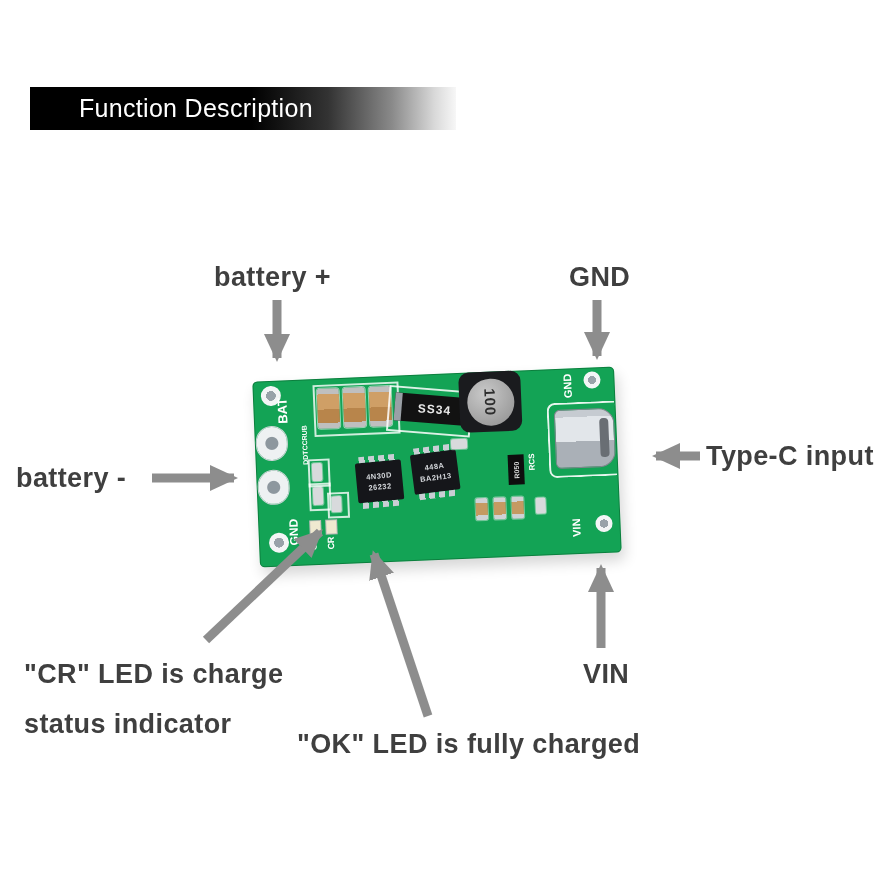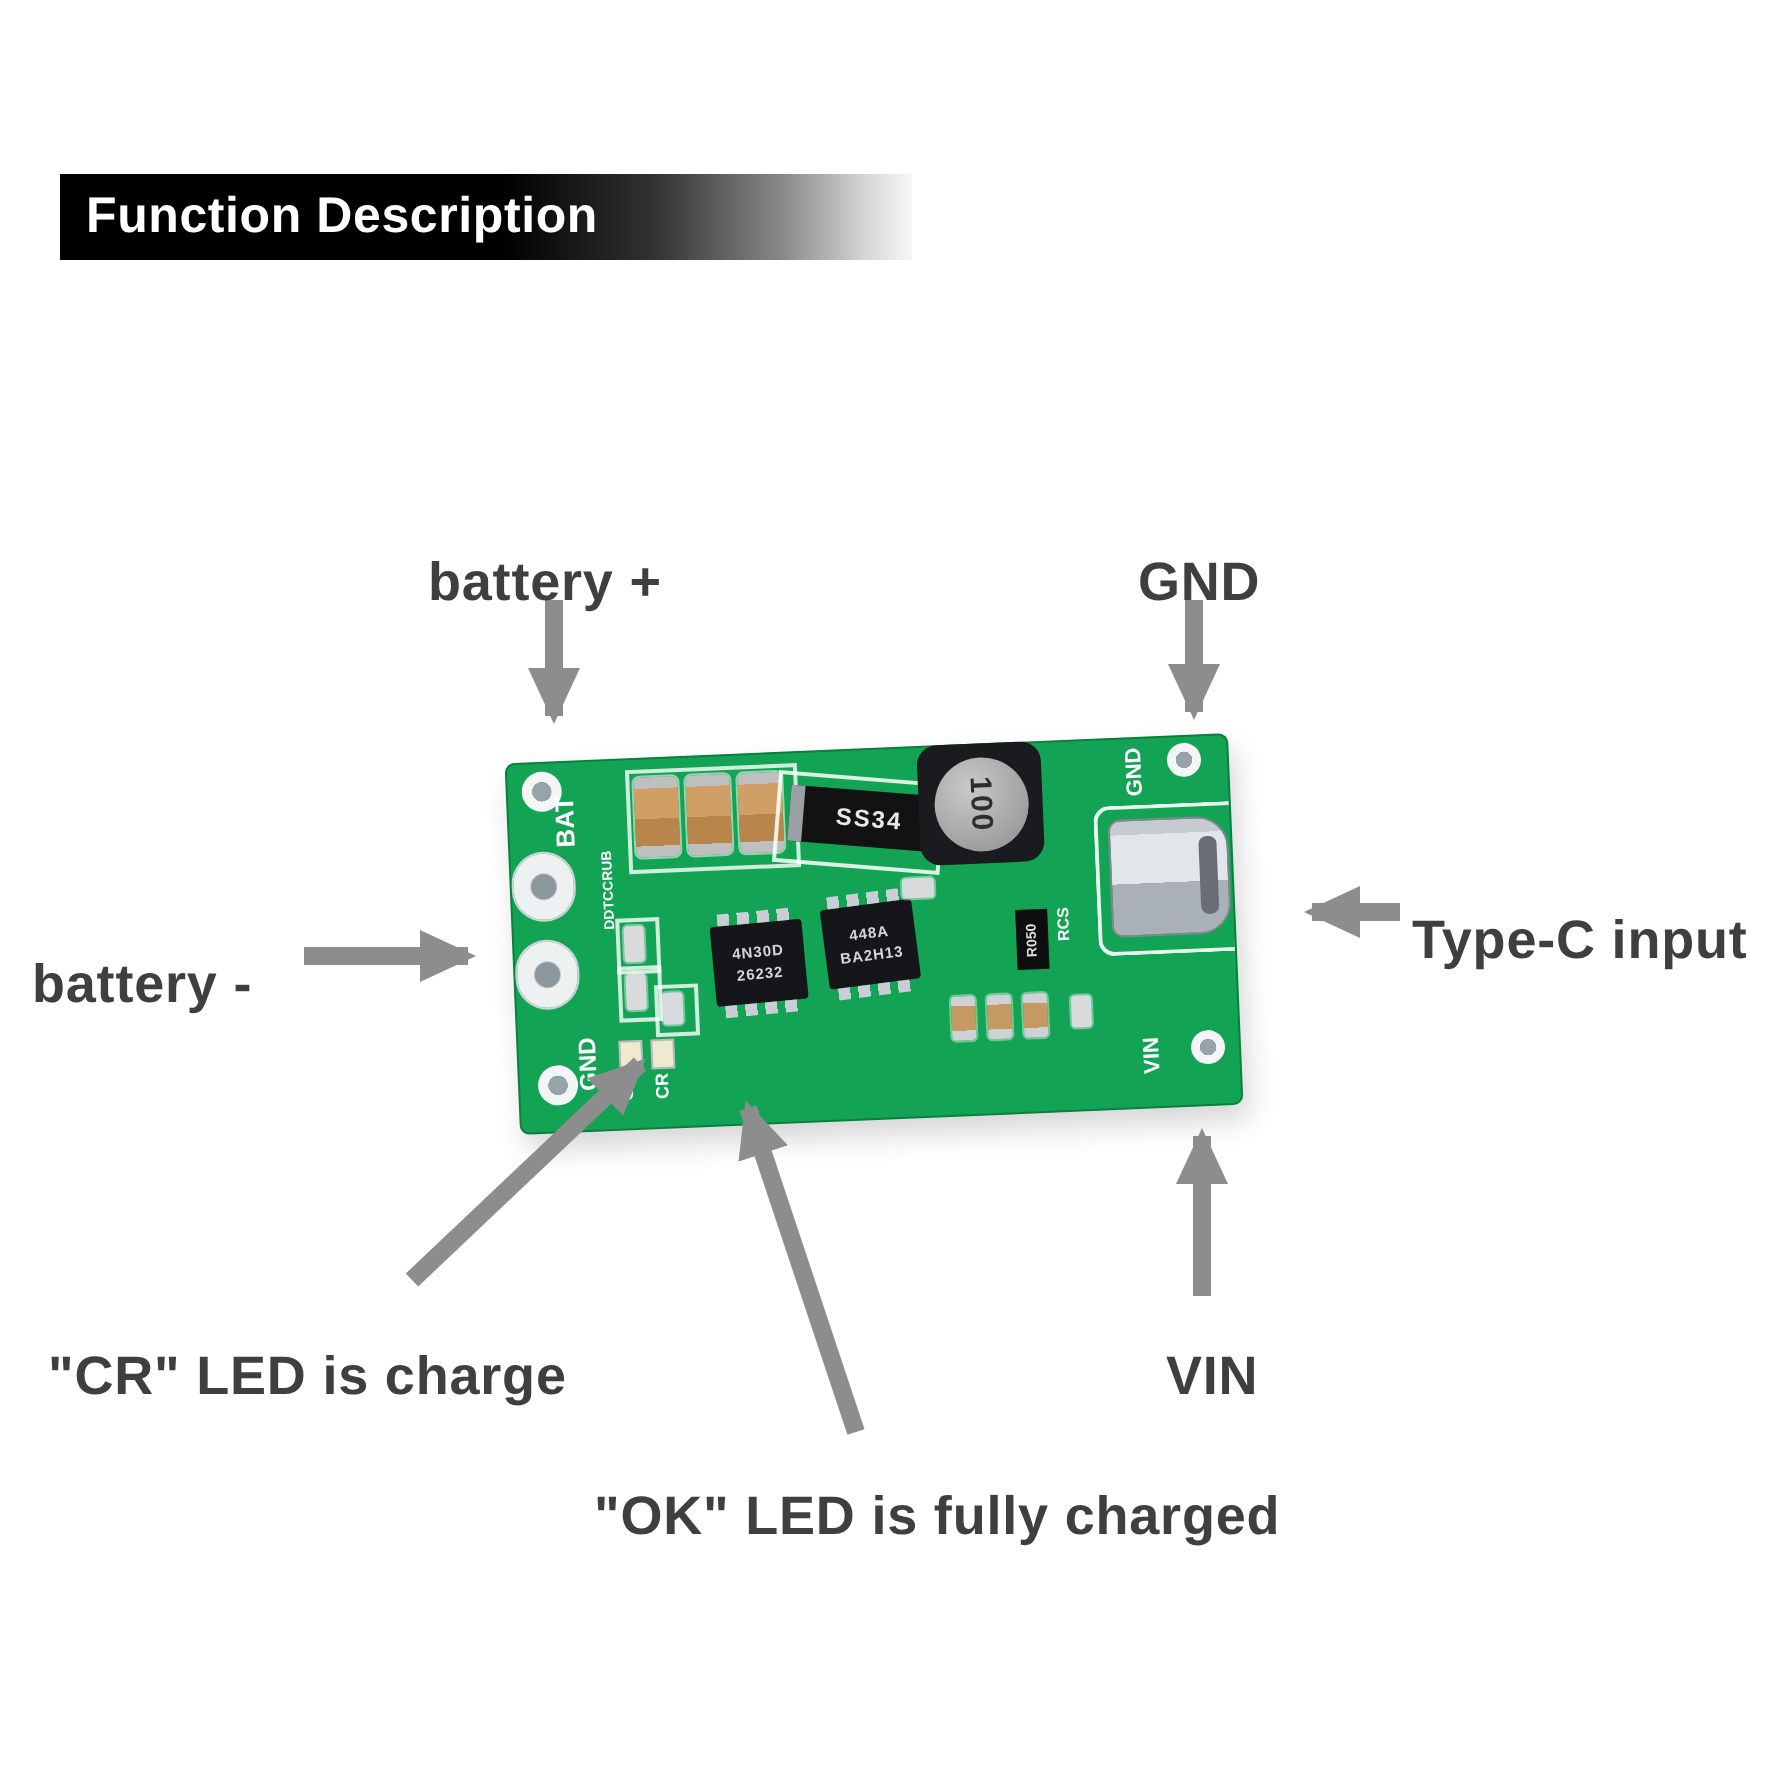--- a/index.html
+++ b/index.html
@@ -1,24 +1,24 @@
 <!DOCTYPE html>
 <html><head>
 <meta charset="utf-8">
 <style>
   html,body{margin:0;padding:0;background:#fff;}
   .canvas{position:relative;width:894px;height:894px;background:#ffffff;overflow:hidden;font-family:"Liberation Sans",sans-serif;}
 
   
   .banner{position:absolute;left:30px;top:87px;width:426px;height:43px;display:flex;align-items:center;
     background:linear-gradient(90deg,#000 0%,#000 52%,#333 70%,#8a8a8a 85%,#d9d9d9 95%,#f7f7f7 100%);}
-  .banner-text{color:#fff;font-size:25px;font-weight:bold;padding-left:13px;letter-spacing:.3px;}
+  .banner-text{color:#fff;font-size:25px;font-weight:normal;padding-left:13px;letter-spacing:.3px;margin-left:36px;}
 
   
-  .ann{position:absolute;color:#3f3f3f;font-size:27px;font-weight:bold;letter-spacing:.4px;white-space:nowrap;margin-top:14px;}
+  .ann{position:absolute;color:#3f3f3f;font-size:27px;font-weight:bold;letter-spacing:.4px;white-space:nowrap;}
 
   
   .arrows{position:absolute;left:0;top:0;pointer-events:none;}
 
   
   .pcb{position:absolute;left:256px;top:374px;width:362px;height:186px;background:#13a355;border-radius:5px;
     transform:rotate(-2.4deg);box-shadow:3px 8px 14px rgba(0,0,0,.16), inset 0 0 0 1px rgba(0,60,20,.35);}
   .hole{position:absolute;width:20px;height:20px;border-radius:50%;background:radial-gradient(circle,#98a2a9 0 34%,#f3f5f6 35%);}
   .hole.sm{width:17px;height:17px;}
   .bpad{position:absolute;width:30px;height:33px;border-radius:15px;background:radial-gradient(circle at 50% 50%,#8d979e 0 6px,#eef1f2 7px);box-shadow:0 0 0 1px #cdd3d6;}
@@ -145,16 +145,17 @@
     <line x1="206" y1="640" x2="320" y2="532" stroke="#8d8d8d" stroke-width="9" marker-end="url(#ah)"></line>
     <line x1="428" y1="716" x2="374" y2="554" stroke="#8d8d8d" stroke-width="9" marker-end="url(#ah)"></line>
     <line x1="601" y1="648" x2="601" y2="568" stroke="#8d8d8d" stroke-width="9" marker-end="url(#ah)"></line>
   </svg>
 
   <div class="ann" style="left:214px;top:262px;">battery +</div>
   <div class="ann" style="left:569px;top:262px;">GND</div>
   <div class="ann" style="left:16px;top:463px;">battery -</div>
   <div class="ann" style="left:706px;top:441px;">Type-C input</div>
   <div class="ann" style="left:24px;top:659px;">"CR" LED is charge</div>
+  <div class="ann" style="left:24px;top:709px;">status indicator</div>
   <div class="ann" style="left:297px;top:729px;">"OK" LED is fully charged</div>
   <div class="ann" style="left:583px;top:659px;">VIN</div>
 
 </div>
 
 </body></html>

